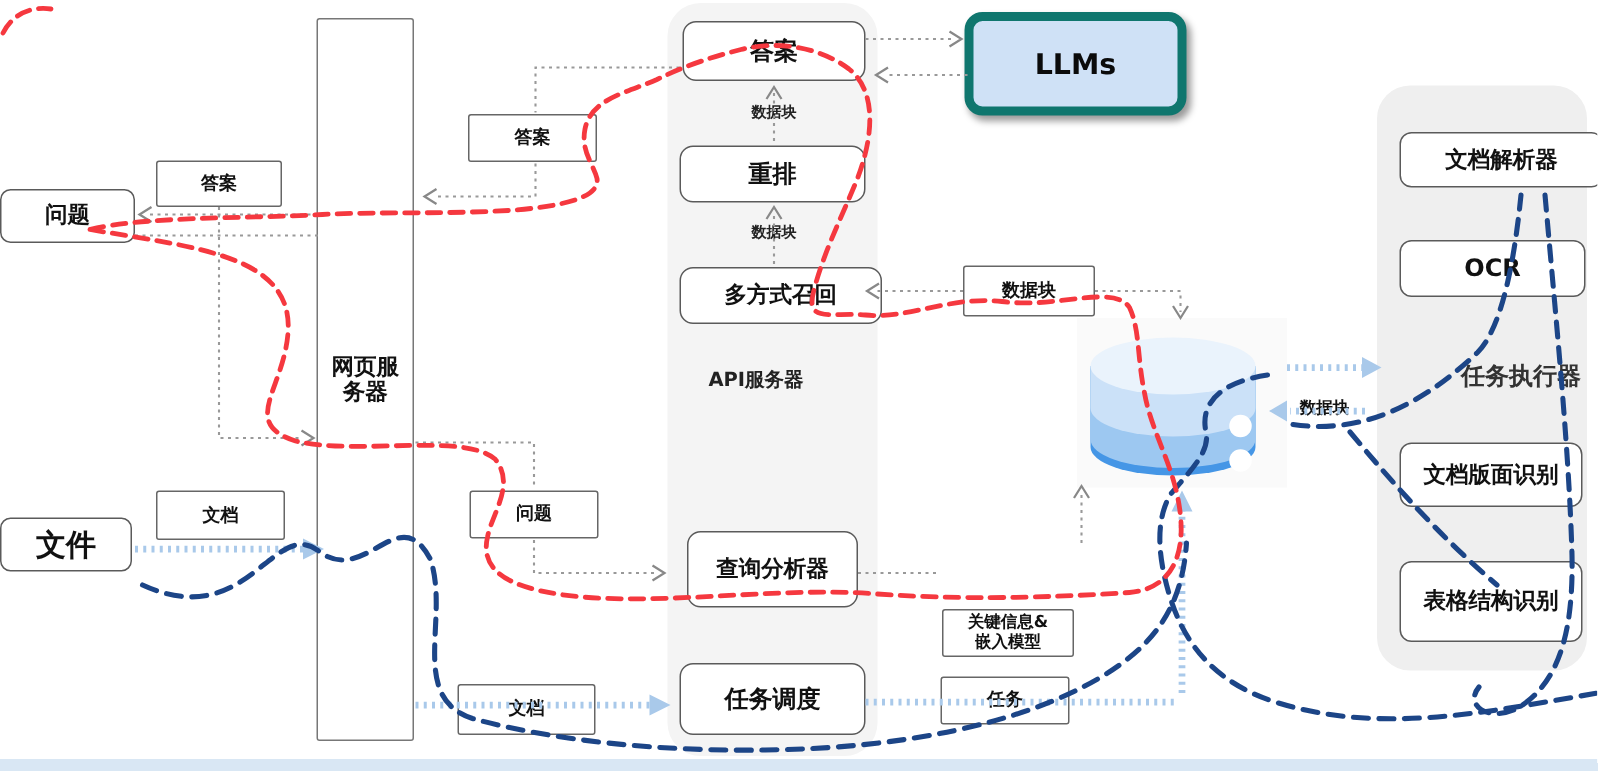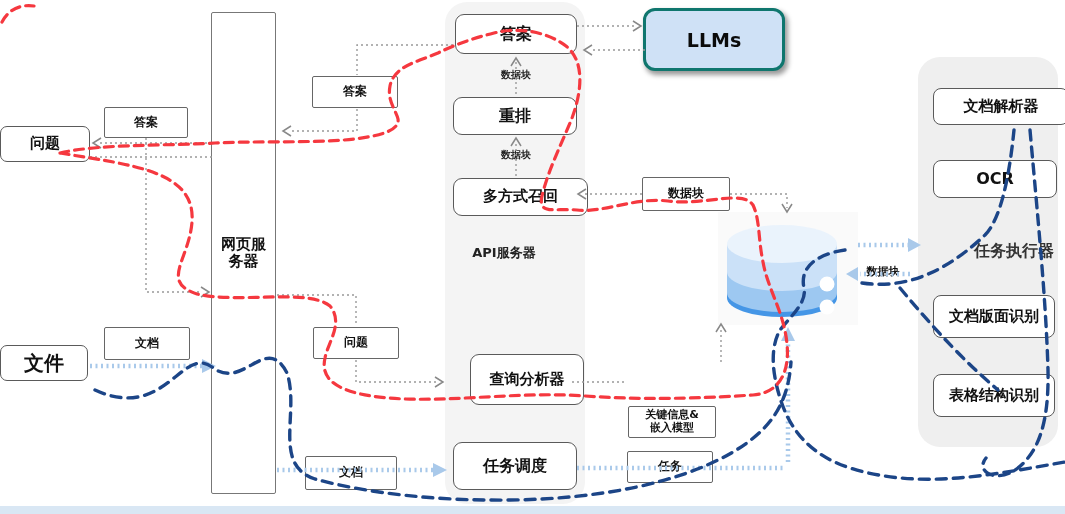--- a/index.html
+++ b/index.html
@@ -13,21 +13,21 @@
     display:flex;align-items:center;justify-content:center;
     font-weight:bold;color:#111;text-align:center;line-height:1.15;
     box-sizing:border-box;white-space:pre-line;
   }
   .node{border-radius:9px;}
   .tag{border-radius:2px;border-color:#666;}
   .txt{
     position:absolute;font-weight:bold;color:#222;text-align:center;white-space:pre-line;
   }
   .llms{
-    position:absolute;background:#cfe1f6;border:3px solid #0f766e;border-radius:12px;
+    position:absolute;background:#cfe1f6;border:6px solid #0f766e;border-radius:12px;
     box-shadow:2.5px 3.5px 5px rgba(0,0,0,0.4);
     display:flex;align-items:center;justify-content:center;font-weight:bold;color:#0b0b0b;
   }
   #flow-svg{position:absolute;left:0;top:0;z-index:10;pointer-events:none;}
   .footer{position:absolute;left:0;top:506px;width:1065px;height:8px;background:#d9e7f4;}
 </style>
 </head>
 <body>
 
 <div id="canvas">
@@ -44,37 +44,37 @@
   <div class="tag" style="left:104px;top:327px;width:86px;height:33px;font-size:12px;">文档</div>
   <div class="tag" style="left:313px;top:327px;width:86px;height:32px;font-size:12px;">问题</div>
   <div class="tag" style="left:305px;top:456px;width:92px;height:34px;font-size:12px;">文档</div>
 
   <div class="node" style="left:455px;top:14px;width:122px;height:40px;font-size:16px;">答案</div>
   <div class="txt" style="left:487px;top:68px;width:58px;font-size:10px;">数据块</div>
   <div class="node" style="left:453px;top:97px;width:124px;height:38px;font-size:16px;">重排</div>
   <div class="txt" style="left:487px;top:148px;width:58px;font-size:10px;">数据块</div>
   <div class="node" style="left:453px;top:178px;width:135px;height:38px;font-size:15px;">多方式召回</div>
   <div class="txt" style="left:444px;top:244px;width:120px;font-size:13px;">API服务器</div>
-  <div class="node" style="left:458px;top:354px;width:114px;height:51px;font-size:15px;margin-left:12px;">查询分析器</div>
+  <div class="node" style="left:458px;top:354px;width:114px;height:51px;font-size:15px;">查询分析器</div>
   <div class="node" style="left:453px;top:442px;width:124px;height:48px;font-size:16px;">任务调度</div>
 
   <div class="tag" style="left:642px;top:177px;width:88px;height:34px;font-size:12px;">数据块</div>
   <div class="tag" style="left:628px;top:364px;width:88px;height:32px;font-size:11px;margin-top:42px;">关键信息&amp;
 嵌入模型</div>
   <div class="tag" style="left:627px;top:451px;width:86px;height:32px;font-size:12px;">任务</div>
 
   <div class="llms" style="left:643px;top:8px;width:136px;height:57px;font-size:19px;">LLMs</div>
 
   <div class="txt" style="left:856px;top:264px;width:54px;font-size:11px;color:#111;">数据块</div>
   <div class="txt" style="left:948px;top:241px;width:106px;font-size:16px;color:#333;text-align:right;">任务执行器</div>
 
   <div class="node" style="left:933px;top:88px;width:136px;height:37px;font-size:15px;border-radius:8px;">文档解析器</div>
   <div class="node" style="left:933px;top:160px;width:124px;height:38px;font-size:16px;border-radius:8px;">OCR</div>
   <div class="node" style="left:933px;top:295px;width:122px;height:43px;font-size:15px;border-radius:8px;">文档版面识别</div>
-  <div class="node" style="left:933px;top:374px;width:122px;height:43px;font-size:15px;border-radius:8px;">表格结构识别</div>
+  <div class="node" style="left:933px;top:374px;width:122px;height:54px;font-size:15px;border-radius:8px;">表格结构识别</div>
 
   <div class="footer"></div>
 
   <svg id="flow-svg" width="1065" height="514" viewBox="0 0 1065 514">
 
     <g>
       <rect x="718" y="212" width="140" height="113" fill="#fafafa"></rect>
       <path d="M727,244 V298 A55,19 0 0 0 837,298 V244 Z" fill="#4596e6"></path>
       <path d="M727,244 V293 A55,19 0 0 0 837,293 V244 Z" fill="#9dc8f1"></path>
       <path d="M727,244 V272 A55,19 0 0 0 837,272 V244 Z" fill="#cbe1f8"></path>

